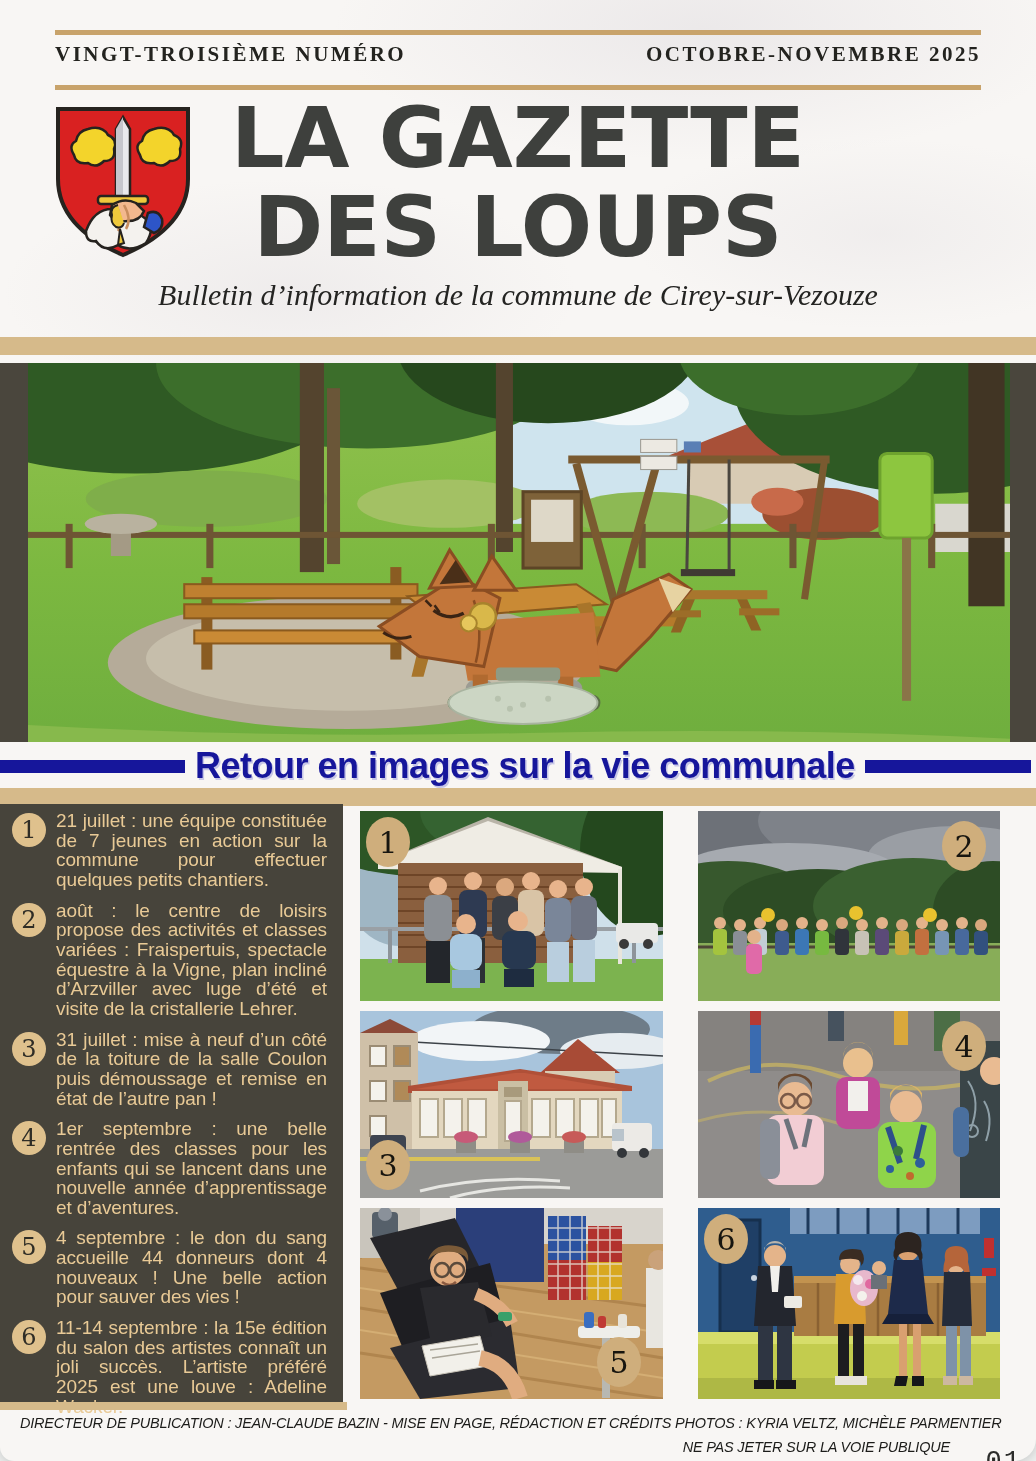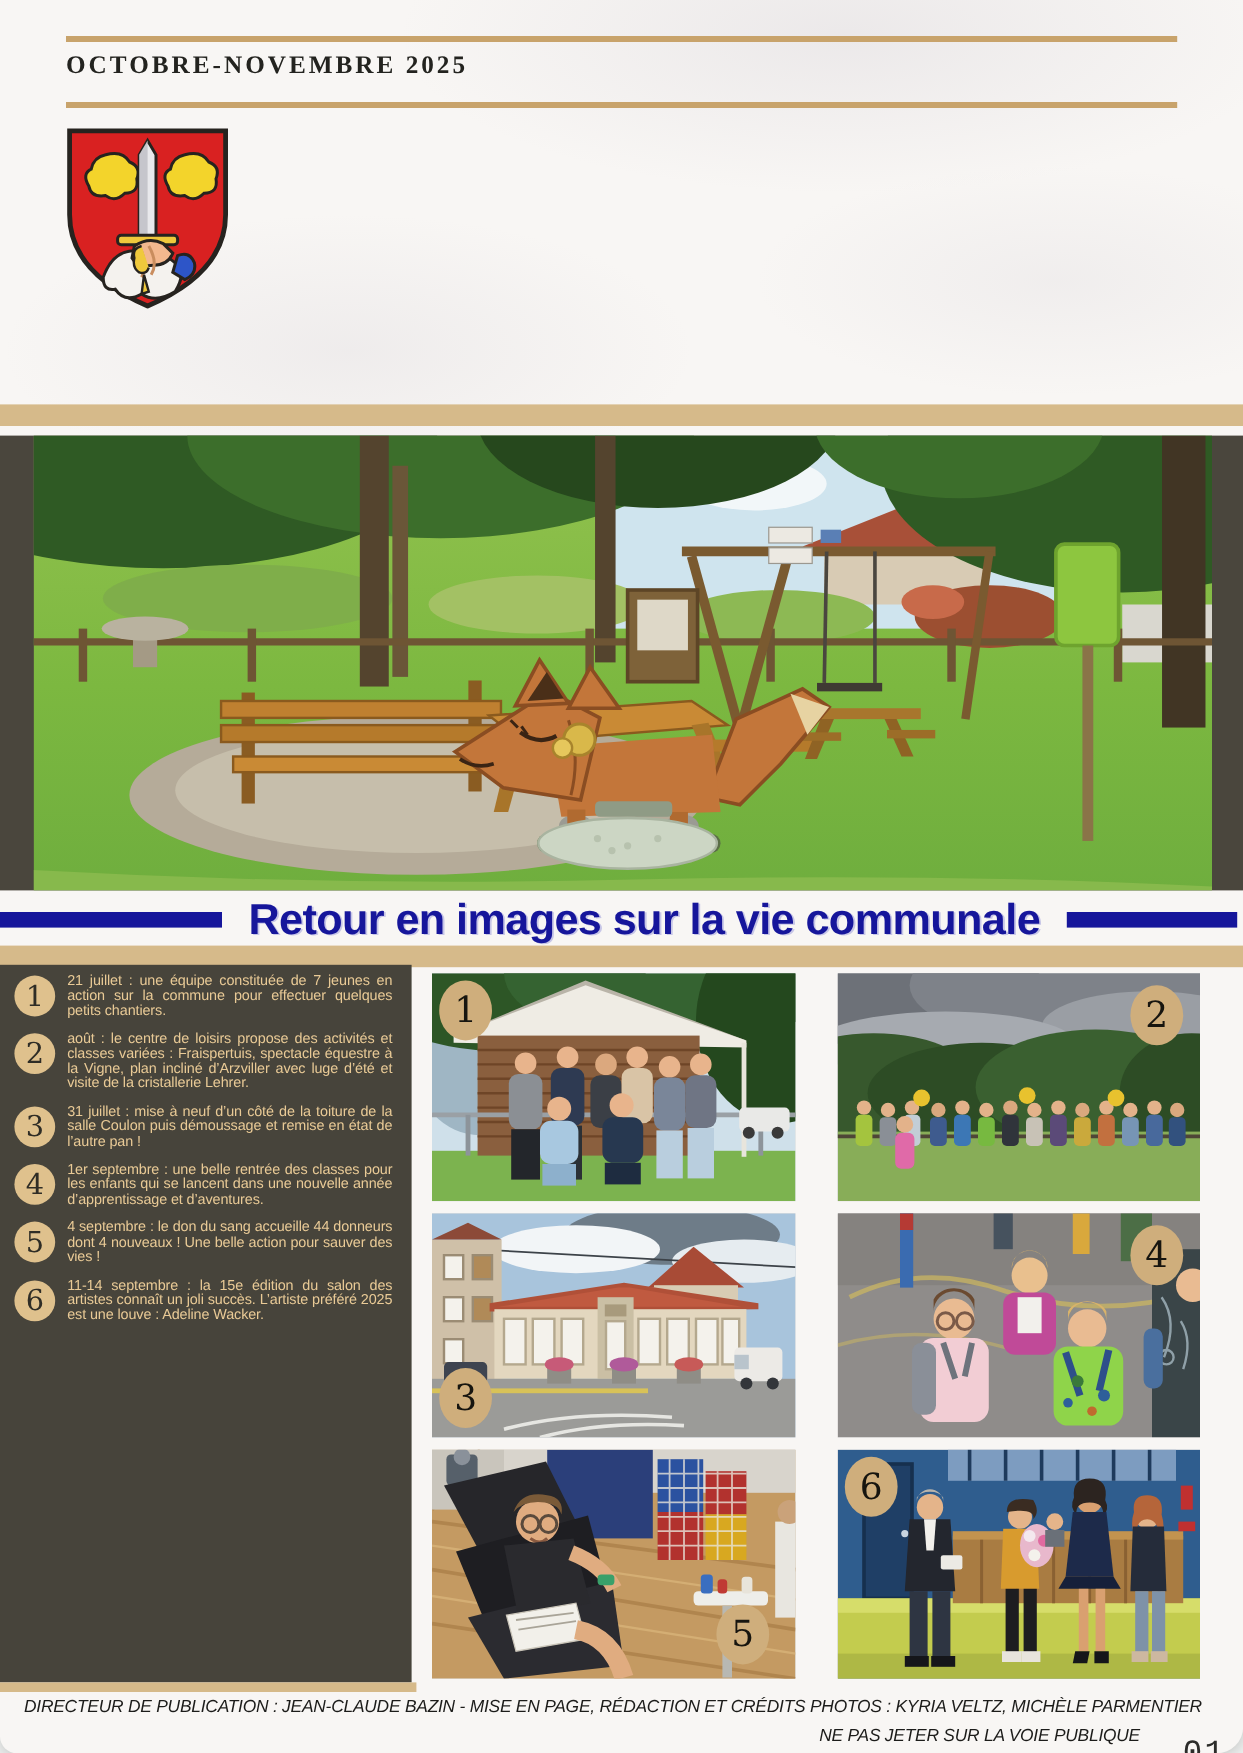--- a/index.html
+++ b/index.html
@@ -35,29 +35,29 @@
   .gold-band{position:absolute;left:0;right:0;height:18px;background:var(--gold-bar);}
   .band-1{top:337px;} .band-2{top:788px;}
   
   .hero{position:absolute;top:363px;left:0;right:0;height:379px;background:#4a463d;}
   .hero .photo{position:absolute;top:0;bottom:0;left:28px;right:26px;overflow:hidden;}
   .hero svg{display:block;width:100%;height:100%;}
   
   .banner{position:absolute;top:744px;left:0;right:0;height:44px;display:flex;align-items:center;}
   .banner .bar{height:13px;background:var(--navy);}
   .bar-left{flex:0 0 185px;} .bar-right{flex:1;margin-right:5px;}
-  .banner h2{margin:0 22px;font-size:36px;font-weight:bold;color:var(--navy);
+  .banner h2{margin:0 10px;font-size:36px;font-weight:bold;color:var(--navy);
     letter-spacing:-.5px;white-space:nowrap;text-shadow:1.5px 1.5px 0 rgba(110,110,205,.35);}
   
   .sidebar{position:absolute;top:804px;left:0;width:343px;height:598px;background:var(--sidebar-bg);
     padding:7px 16px 0 10px;}
   .event{display:flex;margin-bottom:11px;}
   .event .num{flex:0 0 34px;height:34px;margin:2px 10px 0 2px;border-radius:50%;background:var(--badge);
     color:#2f2d26;font-family:"DejaVu Serif",serif;font-size:24px;display:flex;align-items:center;justify-content:center;}
-  .event .txt{flex:1;color:var(--sidebar-text);font-size:12px;line-height:1.035;text-align:justify;letter-spacing:-.1px;}
+  .event .txt{flex:1;color:var(--sidebar-text);font-size:19px;line-height:1.035;text-align:justify;letter-spacing:-.1px;}
   .sidebar-endbar{position:absolute;left:0;top:1402px;width:347px;height:8px;background:var(--gold-bar);}
   .photo-card{position:absolute;overflow:hidden;background:#ddd;}
   .photo-card svg{display:block;width:100%;height:100%;}
   .p1{left:360px;top:811px;width:303px;height:190px;}
   .p2{left:698px;top:811px;width:302px;height:190px;}
   .p3{left:360px;top:1011px;width:303px;height:187px;}
   .p4{left:698px;top:1011px;width:302px;height:187px;}
   .p5{left:360px;top:1208px;width:303px;height:191px;}
   .p6{left:698px;top:1208px;width:302px;height:191px;}
   .pbadge{position:absolute;width:44px;height:50px;border-radius:50%;background:var(--badge-photo);
@@ -72,39 +72,47 @@
   .f-pagenum{position:absolute;right:14px;top:6px;font-style:normal;
     font-family:Liberation Mono, monospace;font-size:27px;letter-spacing:2px;color:#2c2c2a;margin-top:31px;}
 </style>
 </head>
 <body>
 
 <div class="page">
 
   <div class="rule top"></div>
   <div class="issue-row">
+    <span>VINGT-TROISIÈME NUMÉRO</span>
     <span>OCTOBRE-NOVEMBRE 2025</span>
   </div>
   <div class="rule bottom"></div>
 
   <svg class="crest" viewBox="0 0 146 160">
     <path d="M8 8 h130 v70 q0 48 -65 76 q-65 -28 -65 -76 z" fill="#d92121" stroke="#26231f" stroke-width="4"></path>
     <path d="M38 28 q-10 2 -12 12 q-8 4 -2 14 q2 10 14 8 q8 6 16 -2 q12 0 10 -12 q4 -10 -6 -14 q-6 -10 -20 -6z" fill="#f3d42b" stroke="#26231f" stroke-width="2.5"></path>
     <path d="M104 28 q-10 2 -12 12 q-8 4 -2 14 q2 10 14 8 q8 6 16 -2 q12 0 10 -12 q4 -10 -6 -14 q-6 -10 -20 -6z" fill="#f3d42b" stroke="#26231f" stroke-width="2.5"></path>
     <path d="M73 16 l7 12 v68 h-14 v-68 z" fill="#e9e9ec" stroke="#26231f" stroke-width="2.5"></path>
     <path d="M73 16 l0 80 h-7 v-68 z" fill="#c6c6cc"></path>
     <rect x="48" y="95" width="50" height="8" rx="3" fill="#efc93c" stroke="#26231f" stroke-width="2.5"></rect>
     <path d="M96 142 q-16 10 -28 2 q-14 8 -22 -4 q-10 2 -10 -10 q8 -22 26 -22 q20 -2 34 10 q10 8 0 24z" fill="#f4f2ee" stroke="#26231f" stroke-width="2.5"></path>
     <path d="M98 112 q10 -4 14 6 q2 10 -8 14 l-10 -6z" fill="#2d55c8" stroke="#26231f" stroke-width="2.5"></path>
     <path d="M62 104 q12 -8 24 -2 l8 8 q-4 10 -16 10 q-14 2 -18 -6z" fill="#f3b88e" stroke="#26231f" stroke-width="2.5"></path>
     <path d="M66 104 q8 16 2 26 M74 104 q8 14 2 24" stroke="#c98d5e" stroke-width="2.5" fill="none"></path>
     <path d="M68 104 q-8 2 -6 10 q-2 8 4 12 q6 2 8 -4" fill="#efc93c" stroke="#26231f" stroke-width="2"></path>
     <path d="M70 128 l4 14 l-6 2 z" fill="#efc93c" stroke="#26231f" stroke-width="2"></path>
   </svg>
 
+  <div class="masthead">
+    <h1>
+      <span>LA GAZETTE</span><br>
+      <span>DES LOUPS</span>
+    </h1>
+    <div class="subtitle">Bulletin d’information de la commune de Cirey-sur-Vezouze</div>
+  </div>
 
   <div class="gold-band band-1"></div>
 
   <div class="hero">
     <div class="photo">
       <svg viewBox="0 0 982 377" preserveAspectRatio="xMidYMid slice">
         <defs>
           <linearGradient id="gg" x1="0" y1="0" x2="0" y2="1">
             <stop offset="0" stop-color="#93c24f"></stop>
               <stop offset=".55" stop-color="#7cb840"></stop>

